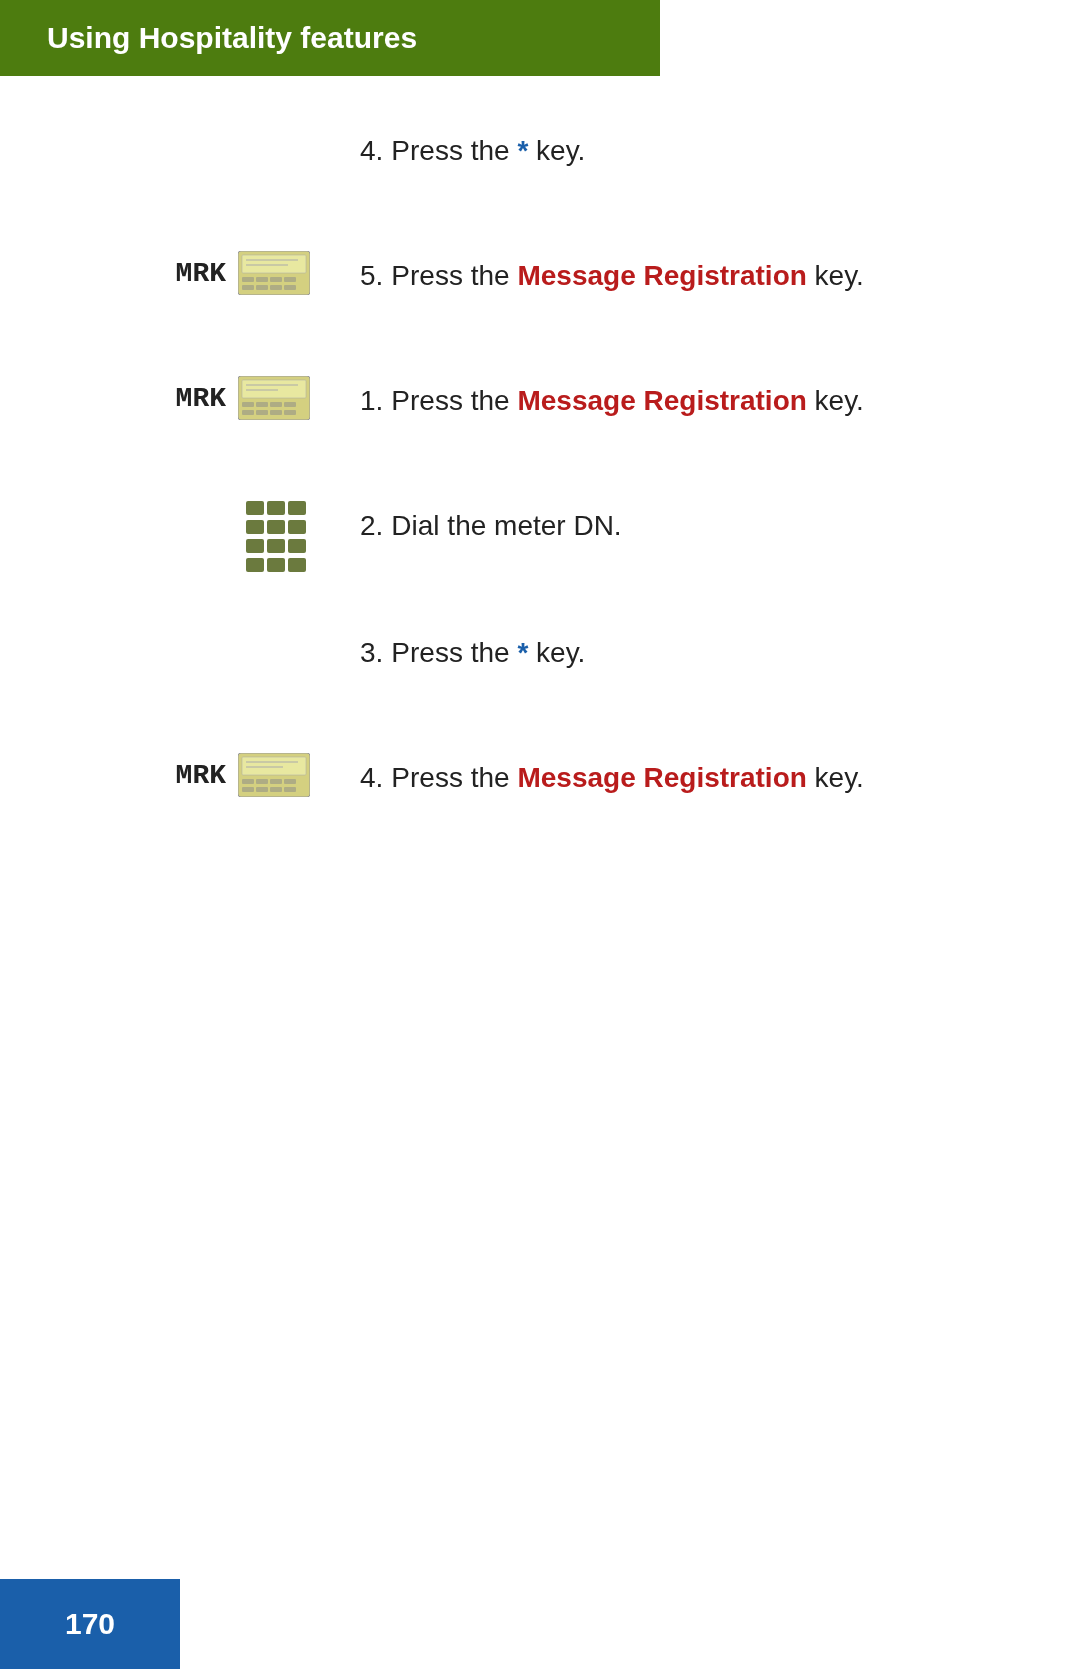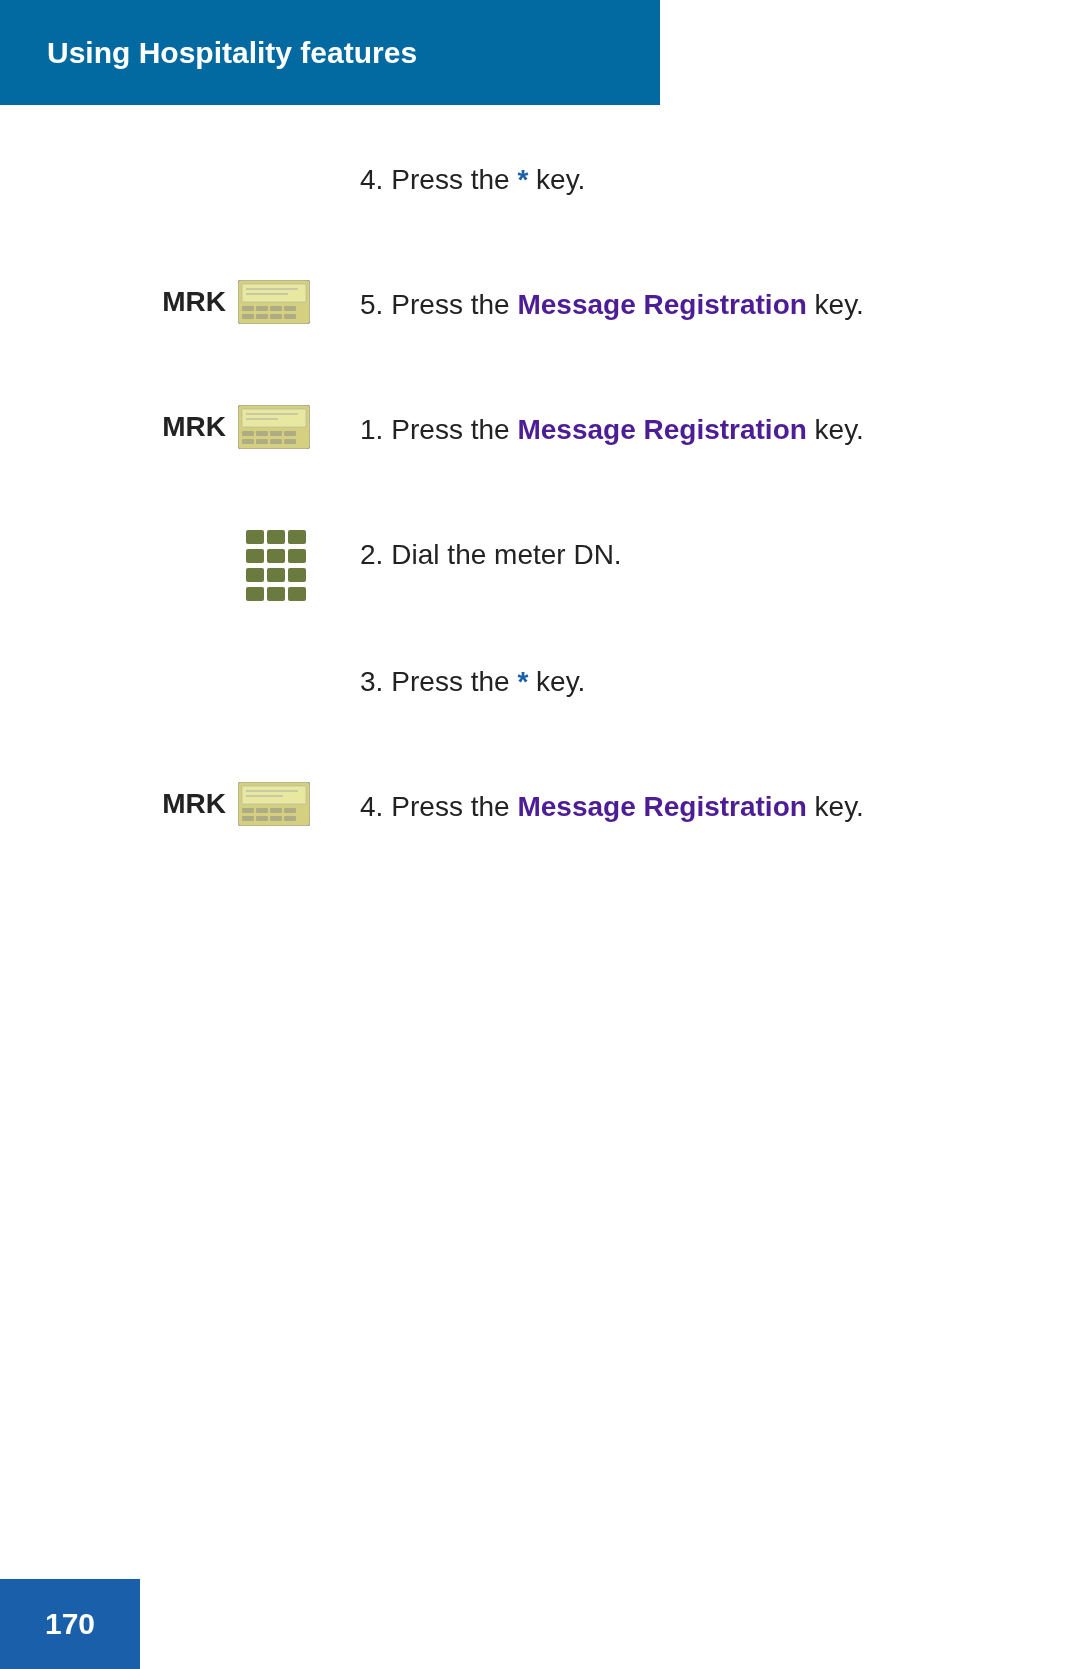--- a/index.html
+++ b/index.html
@@ -13,23 +13,23 @@
       height: 1669px;
       background: #ffffff;
       font-family: Arial, Helvetica, sans-serif;
       font-size: 28px;
       color: #222;
       position: relative;
       overflow: hidden;
     }
 
     .header-bar {
-      background: #0369a1;
+      background: #4d7c0f;
       width: 660px;
-      height: 105px;
+      height: 76px;
       display: flex;
       align-items: center;
       padding-left: 47px;
     }
 
     .header-title {
       color: #ffffff;
       font-weight: bold;
       font-size: 30px;
     }
@@ -45,20 +45,21 @@
       min-height: 70px;
     }
 
     .step-icon-area {
       width: 300px;
       display: flex;
       align-items: center;
       justify-content: flex-end;
       padding-right: 50px;
       flex-shrink: 0;
+      font-family: Liberation Mono, monospace;
     }
 
     .step-text-area {
       flex: 1;
       display: flex;
       align-items: center;
       padding-top: 4px;
       line-height: 1.5;
     }
 
@@ -99,21 +100,21 @@
     }
 
     .step-num {
       font-size: 28px;
       color: #222;
       margin-right: 8px;
       white-space: nowrap;
     }
 
     .link-blue {
-      color: #4c1d95;
+      color: #b91c1c;
       font-weight: bold;
     }
 
     .star-blue {
       color: #1a5faa;
       font-weight: bold;
     }
 
     .section-heading {
       font-weight: bold;
@@ -121,21 +122,21 @@
       color: #222;
       margin-bottom: 50px;
       margin-top: 10px;
       padding-left: 0;
     }
 
     .footer-bar {
       position: absolute;
       bottom: 0;
       left: 0;
-      width: 140px;
+      width: 180px;
       height: 90px;
       background: #1a5faa;
       display: flex;
       align-items: center;
       justify-content: center;
     }
 
     .footer-page-num {
       color: #ffffff;
       font-weight: bold;

